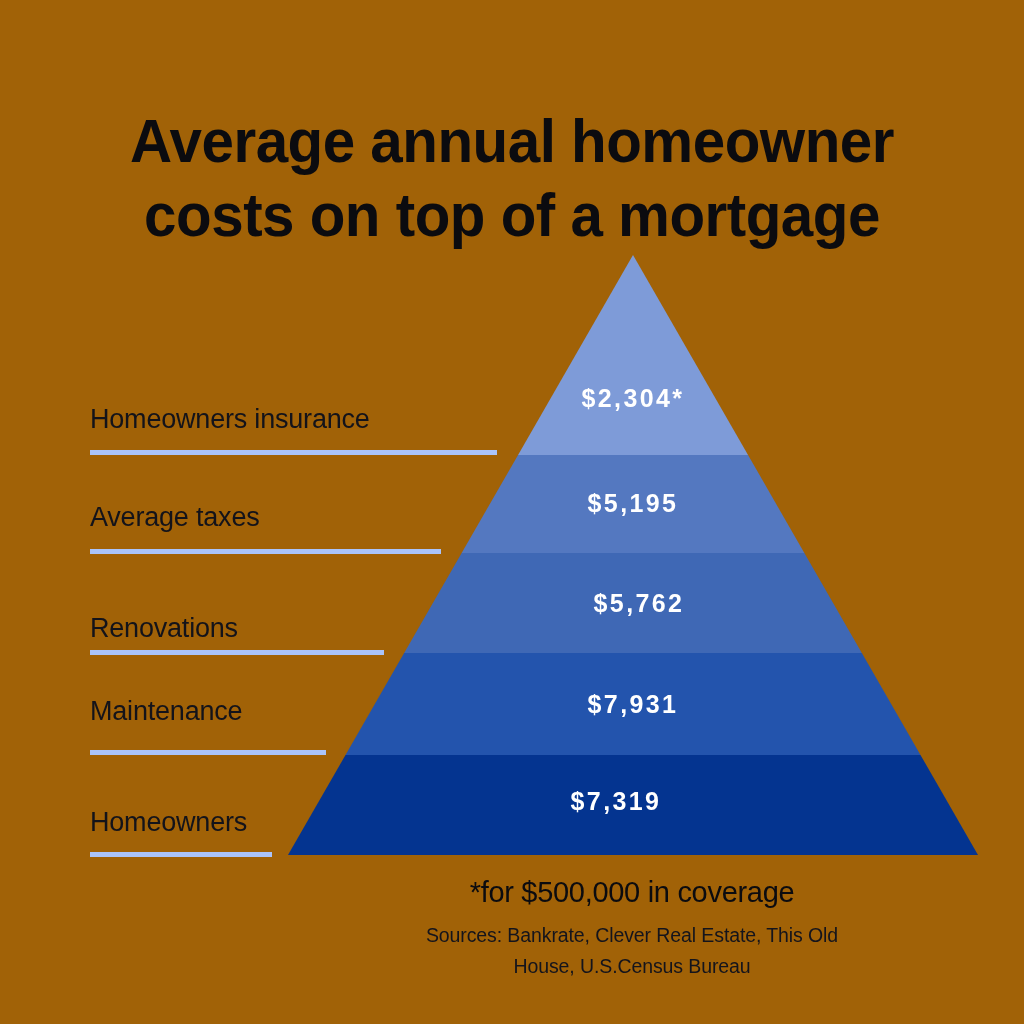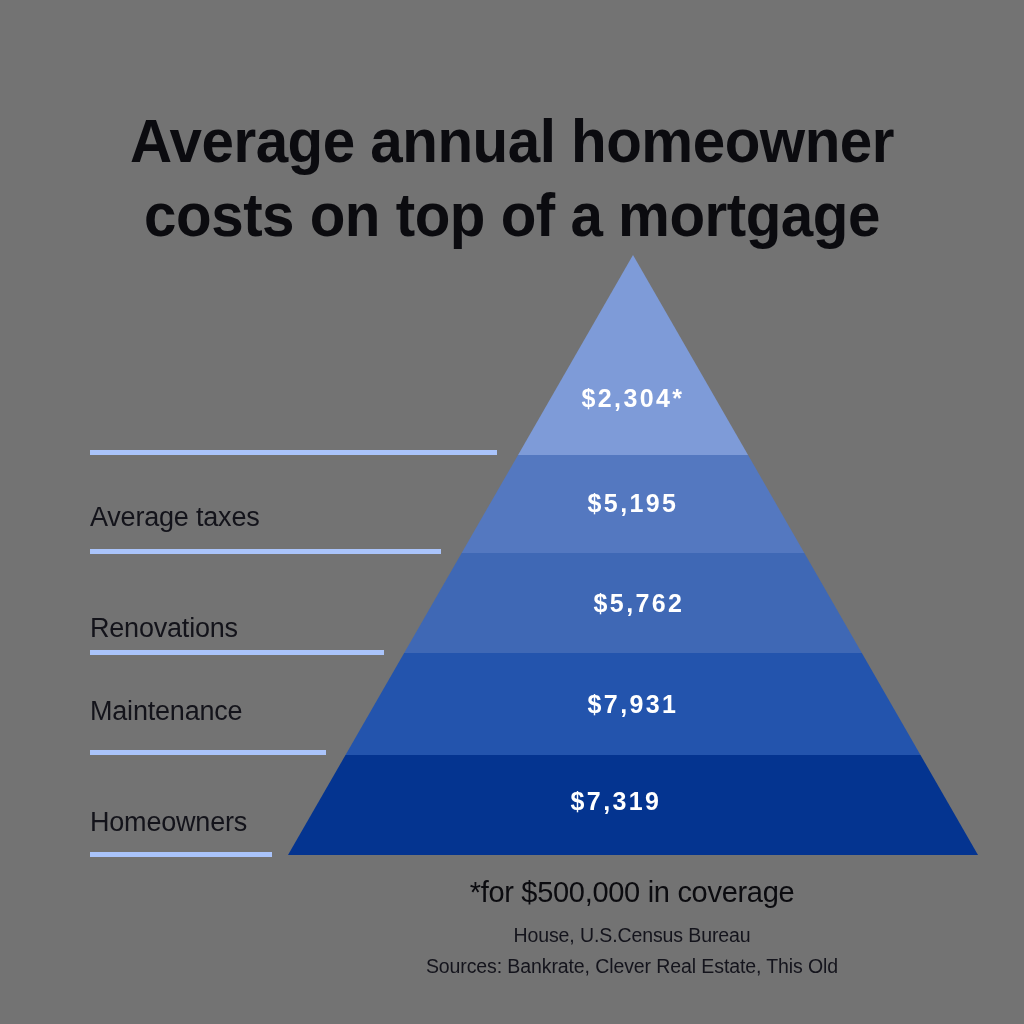--- a/index.html
+++ b/index.html
@@ -104,21 +104,21 @@
     font-family: "Liberation Sans", sans-serif;
     font-size: 19.5px;
     line-height: 31px;
     letter-spacing: -0.1px;
   }
   .sources-line { display: block; }
 </style>
 </head>
 <body style="background: rgb(244, 247, 253);">
 
-<div id="infographic" style="background: #737373;">
+<div id="infographic" style="background: #a16207;">
 
   <h1 class="title">
     <span class="title-line">Average annual homeowner</span>
     <span class="title-line">costs on top of a mortgage</span>
   </h1>
 
   <div class="pyramid-layer">
     <svg class="pyramid-svg" viewBox="0 0 1024 1024" xmlns="http://www.w3.org/2000/svg">
       <defs>
         <clipPath id="pyramidClip">
@@ -134,33 +134,34 @@
       </g>
     </svg>
   </div>
 
   <div class="value" style="left:633px; top:398px;">$2,304*</div>
   <div class="value" style="left:633px; top:503px;">$5,195</div>
   <div class="value" style="left:639px; top:603px;">$5,762</div>
   <div class="value" style="left:633px; top:704px;">$7,931</div>
   <div class="value" style="left:616px; top:801px;">$7,319</div>
 
+  <div class="cat-label" style="top:419px;">Homeowners insurance</div>
   <div class="divider" style="top: 450px; width: 407px; background: rgb(170, 196, 251);"></div>
 
   <div class="cat-label" style="top:517px;">Average taxes</div>
   <div class="divider" style="top: 549px; width: 351px; background: rgb(170, 196, 251);"></div>
 
   <div class="cat-label" style="top:620px;margin-top:8px;">Renovations</div>
   <div class="divider" style="top: 650px; width: 294px; background: rgb(170, 196, 251);"></div>
 
   <div class="cat-label" style="top:711px;">Maintenance</div>
   <div class="divider" style="top: 750px; width: 236px; background: rgb(170, 196, 251);"></div>
 
   <div class="cat-label" style="top:822px;">Homeowners</div>
   <div class="divider" style="top: 852px; width: 182px; background: rgb(170, 196, 251);"></div>
 
   <div class="footnote">*for $500,000 in coverage</div>
   <div class="sources">
+    <span class="sources-line">Sources: Bankrate, Clever Real Estate, This Old</span>
     <span class="sources-line">House, U.S.Census Bureau</span>
-    <span class="sources-line">Sources: Bankrate, Clever Real Estate, This Old</span>
   </div>
 
 </div>
 
 </body></html>

